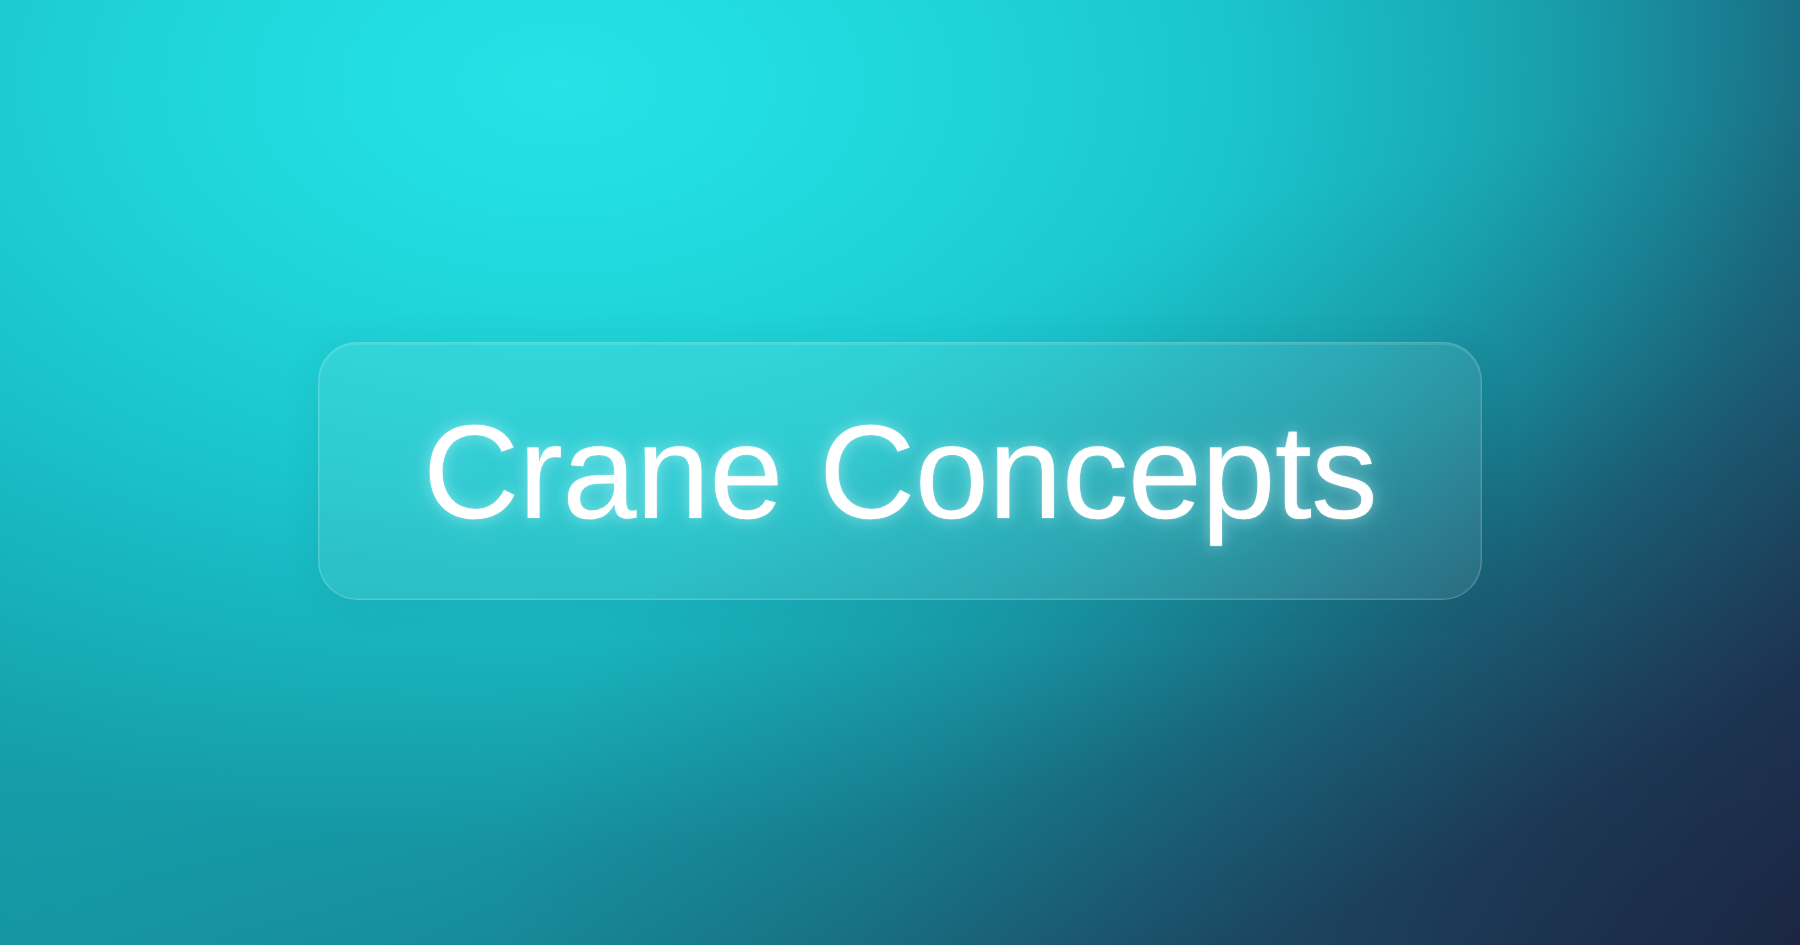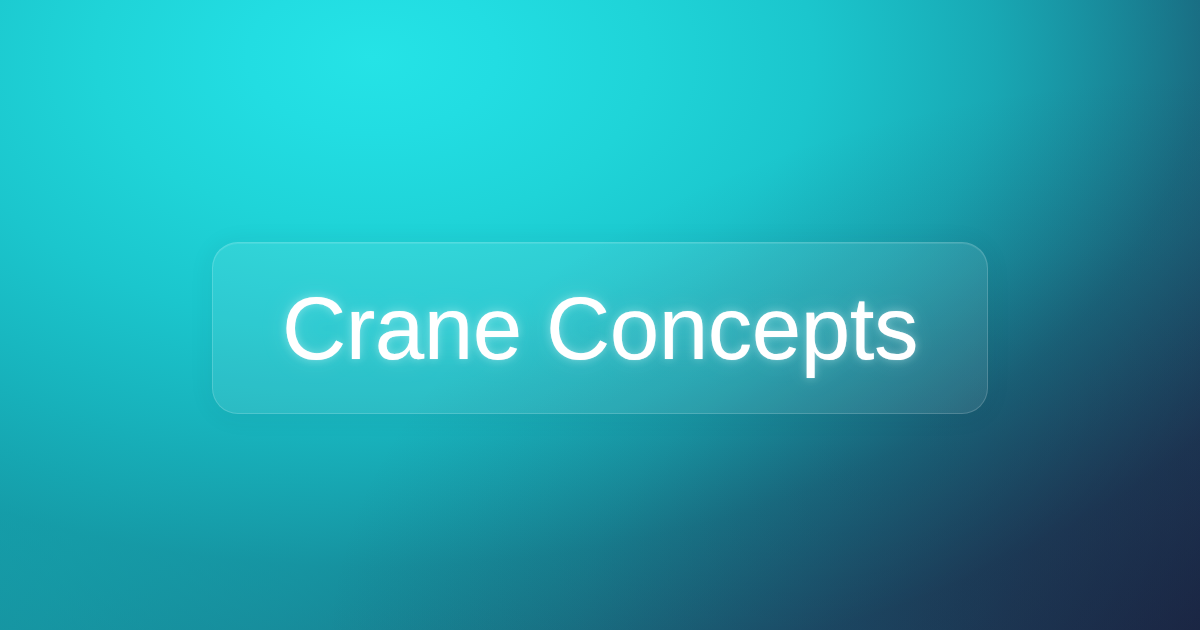--- a/index.html
+++ b/index.html
@@ -68,21 +68,21 @@
       rgba(26,38,66,0.34) 32%,
       rgba(28,44,72,0.12) 58%,
       rgba(30,50,80,0.0) 80%
     );
   }
 
   
   .title-card {
     position: absolute;
     left: 212px;
-    top: 242px;
+    top: 228px;
     width: 776px;
     height: 172px;
     box-sizing: border-box;
     display: flex;
     align-items: center;
     justify-content: center;
     border-radius: 26px;
     background: rgba(255, 255, 255, 0.085);
     border: 1px solid rgba(255, 255, 255, 0.17);
     box-shadow:

